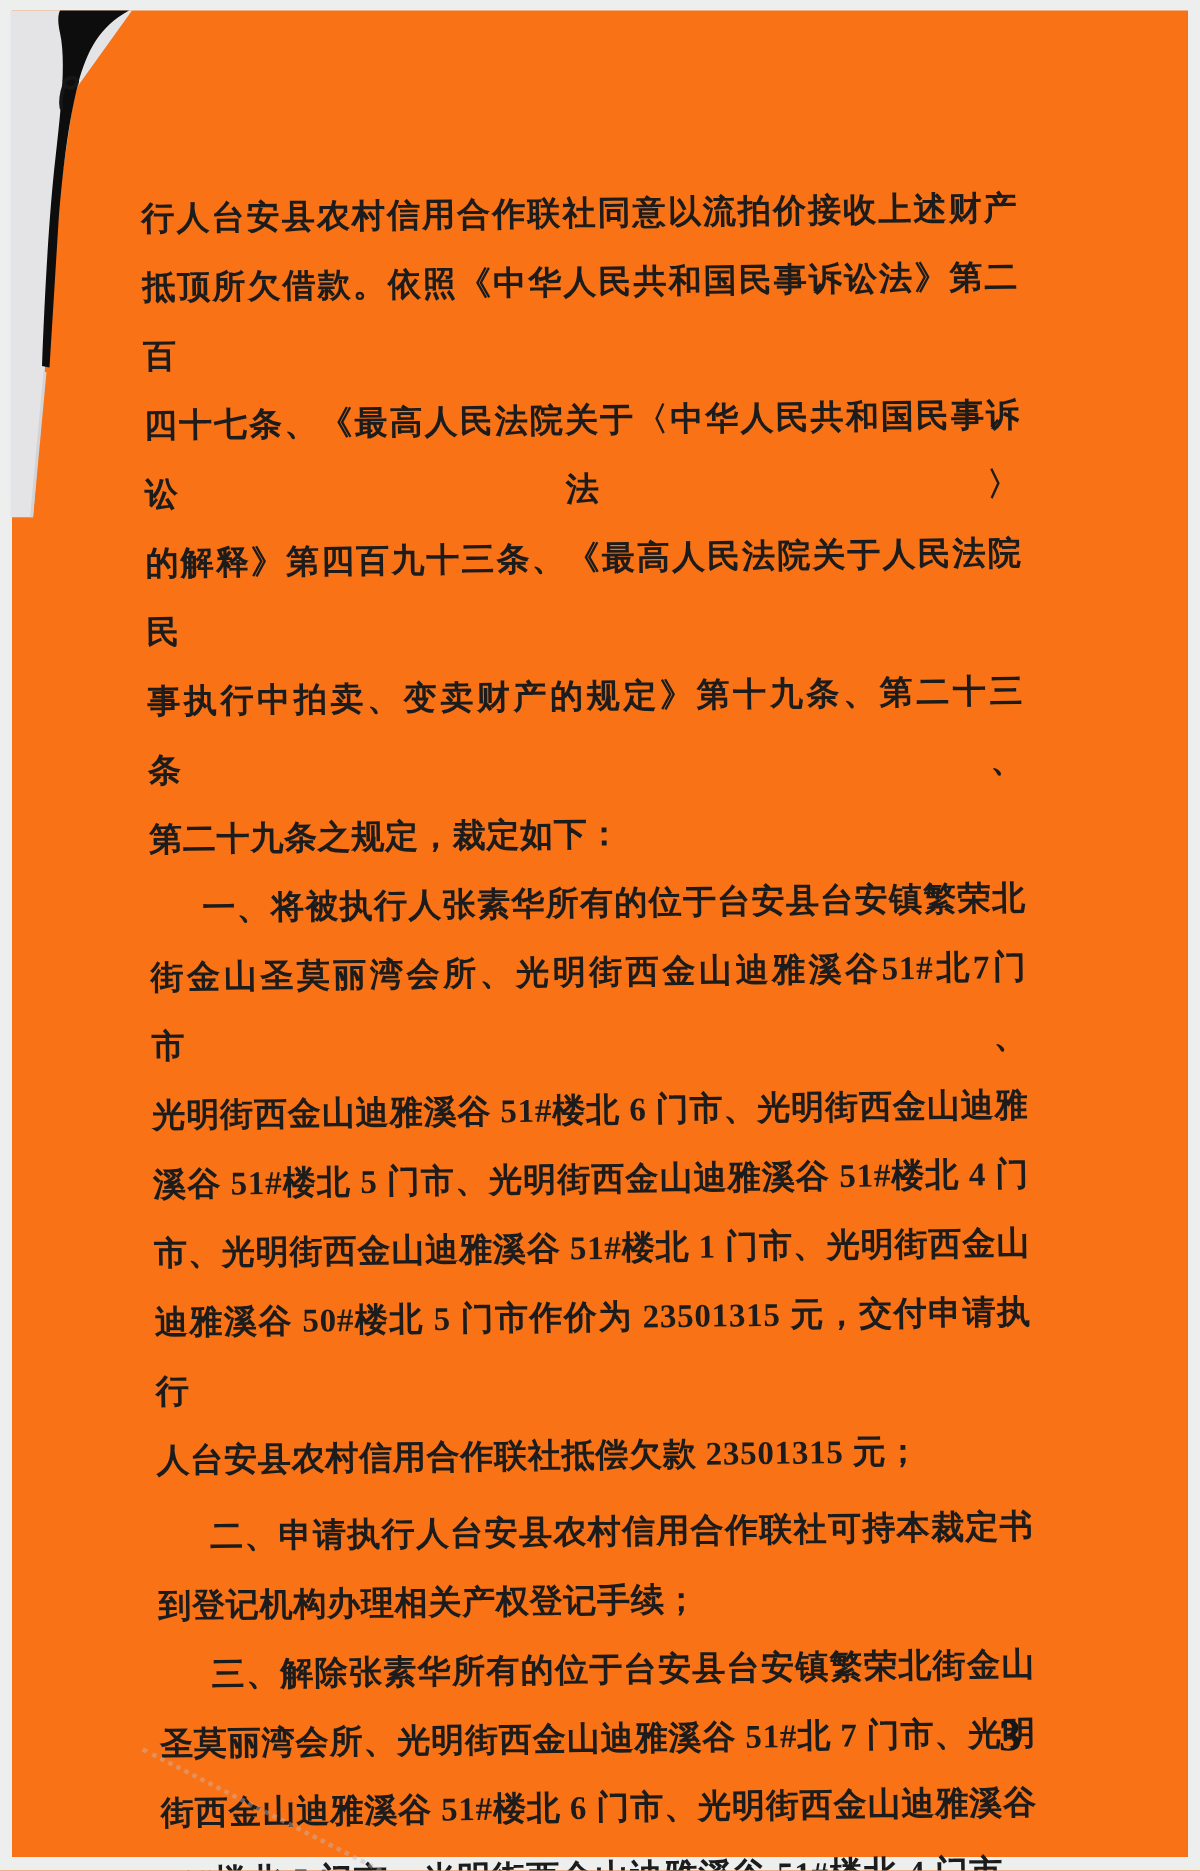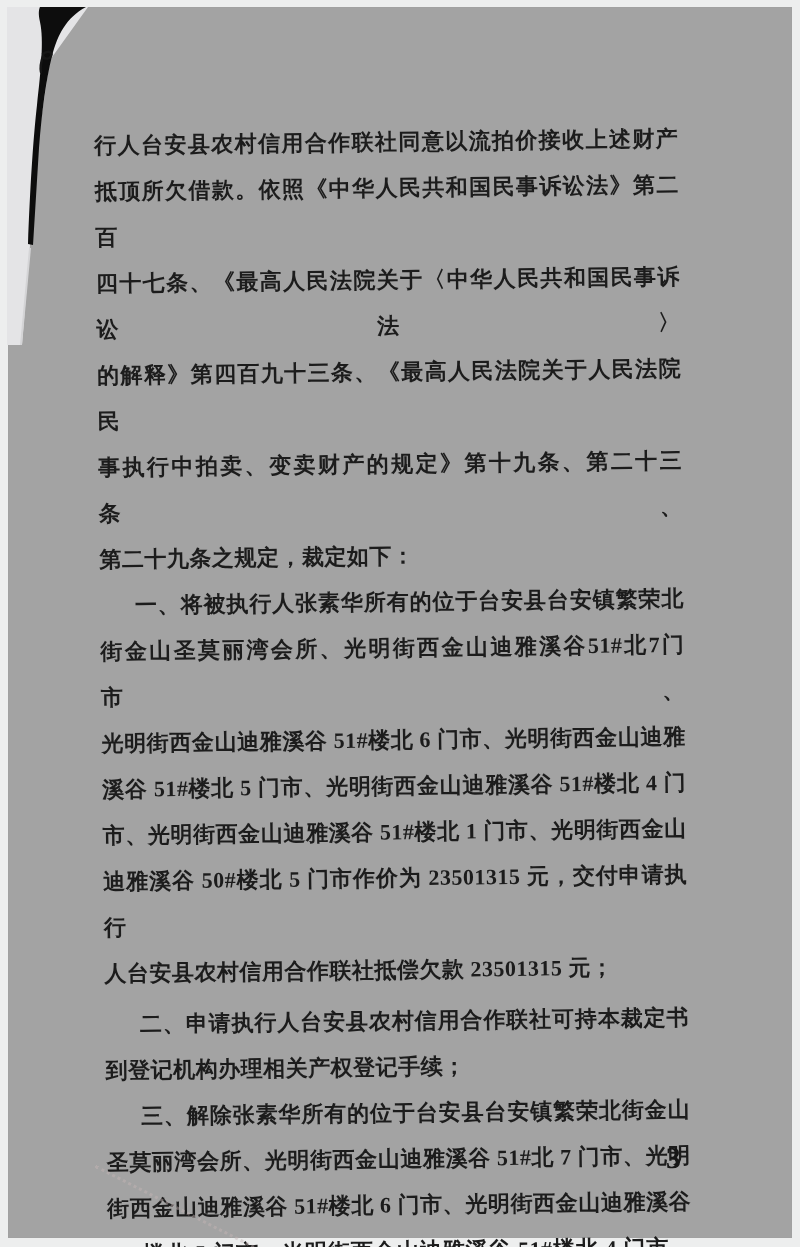--- a/index.html
+++ b/index.html
@@ -9,21 +9,21 @@
     font-family: "Liberation Serif", "DejaVu Serif", serif;
     overflow: hidden;
     position: relative;
   }
   .scan-frame {
     position: absolute; inset: 0;
   }
   .page {
     position: absolute;
     left: 8px; top: 7px; right: 8px; bottom: 9px;
-    background: #a3a3a3;
+    background: #f97316;
     box-shadow: inset 0 0 2px rgba(0,0,0,0.03);
   }
   .corner-svg {
     position: absolute; left: 0; top: 0;
     pointer-events: none;
   }
   .speckle-trail {
     position: absolute;
     left: 88px; top: 1158px;
     width: 185px;

